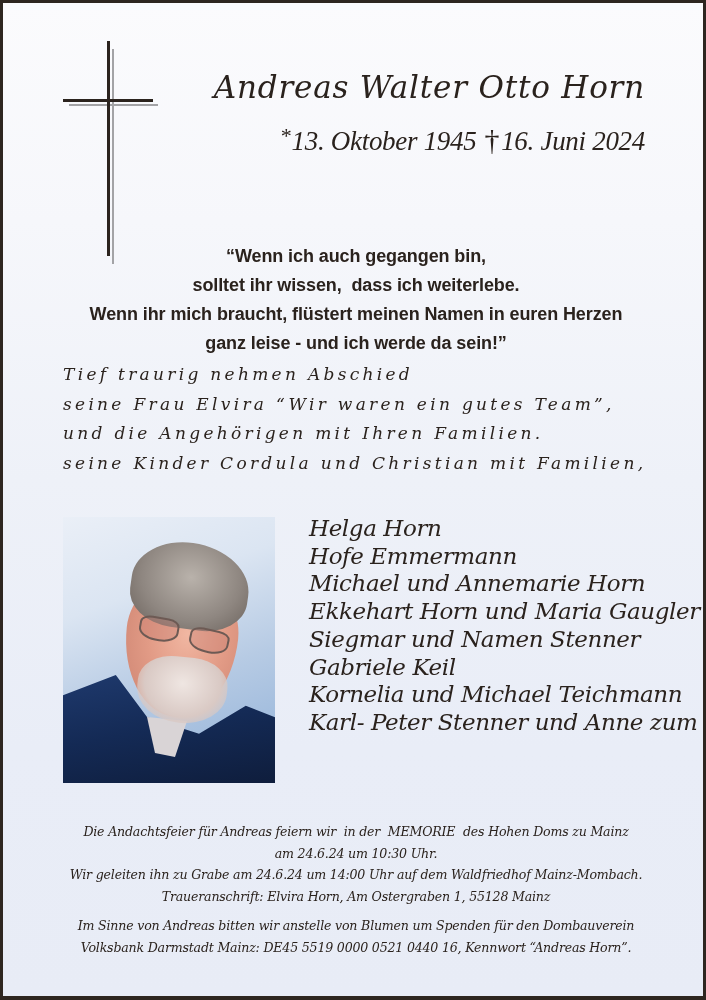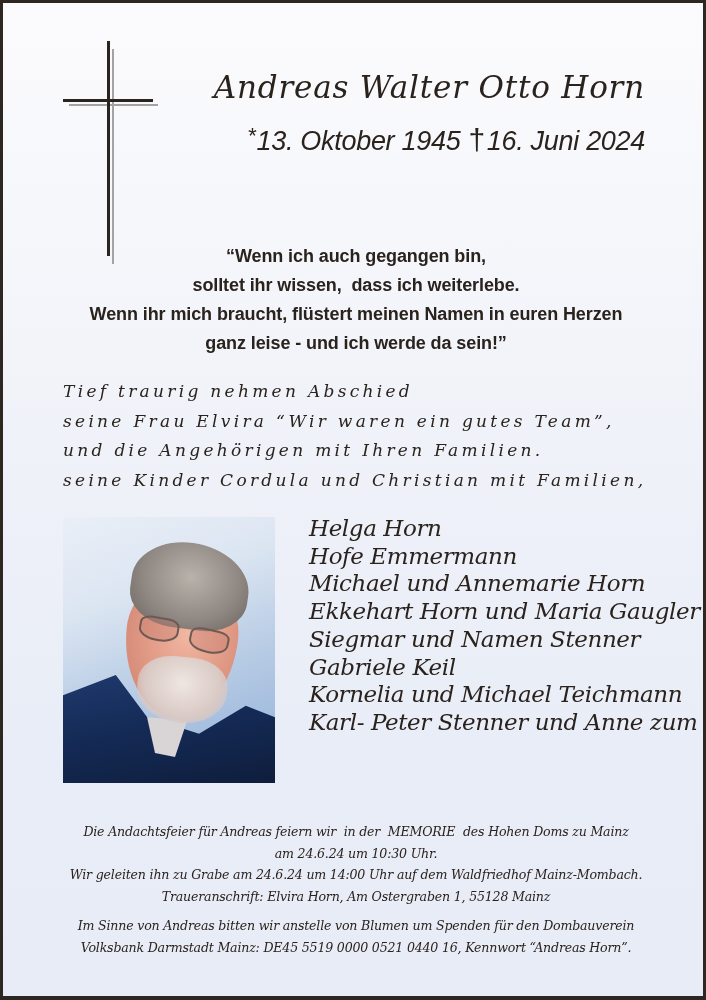--- a/index.html
+++ b/index.html
@@ -22,38 +22,38 @@
     .cross .h-shadow { left: 66px; top: 101px; width: 89px; height: 2px; background: #a3a3a6; }
 
     
     .name {
       position: absolute; right: 58px; top: 66px;
       font-family: "DejaVu Serif", serif; font-style: italic; font-weight: normal;
       font-size: 31px; letter-spacing: 0.8px; color: #2a221d; white-space: nowrap;
     }
     .dates {
       position: absolute; right: 58px; top: 120px;
-      font-family: Liberation Sans, sans-serif; font-style: italic;
+      font-family: Liberation Serif, serif; font-style: italic;
       font-size: 27px; letter-spacing: -0.3px; color: #2a221d; white-space: nowrap;
     }
     .dates .star { font-size: 22px; vertical-align: 7px; margin-right: 1px; }
     .dates .dagger { font-style: normal; font-weight: 300; font-size: 30px; margin: 0 2px 0 8px; }
 
     
     .quote {
       position: absolute; left: 0; width: 706px; top: 239px;
       text-align: center;
       font-family: "Liberation Sans", sans-serif; font-weight: bold;
       font-size: 18px; line-height: 29px; color: #2a221d; letter-spacing: -0.1px;
     }
     .quote div { white-space: pre; }
 
     
     .mourners {
-      position: absolute; left: 60px; top: 374px;
+      position: absolute; left: 60px; top: 357px;
       font-family: "DejaVu Serif", serif; font-style: italic;
       font-size: 17px; line-height: 29.6px; letter-spacing: 3.3px; color: #2a221d;
     }
     .mourners div { white-space: nowrap; }
 
     
     .photo {
       position: absolute; left: 60px; top: 514px; width: 212px; height: 266px;
       overflow: hidden;
       background: linear-gradient(160deg, #eaeff7 0%, #dbe5f2 30%, #b7cbe4 60%, #8fb0d8 100%);

